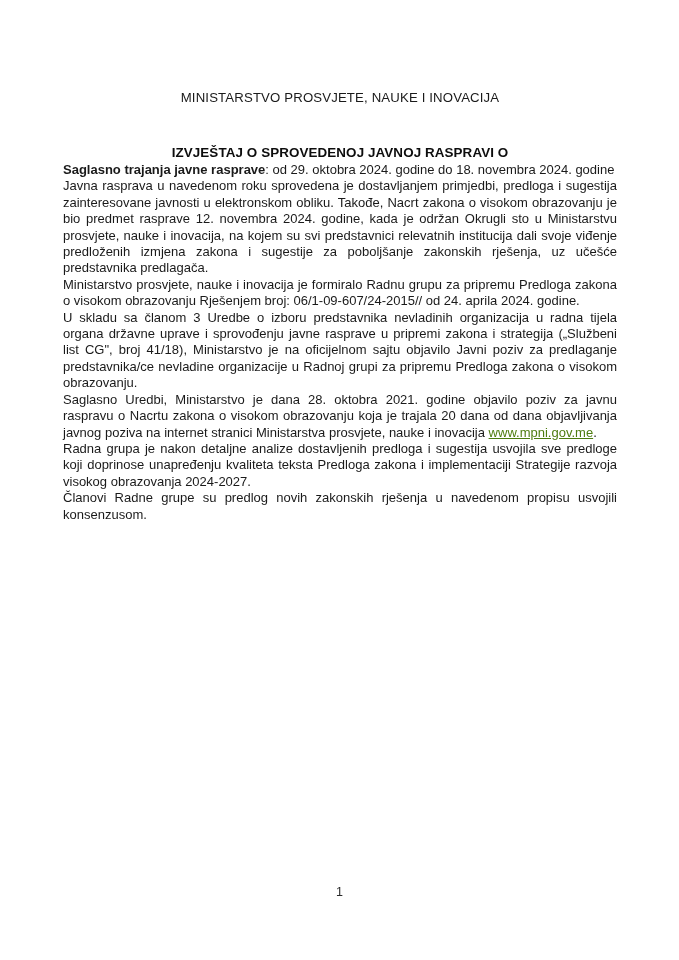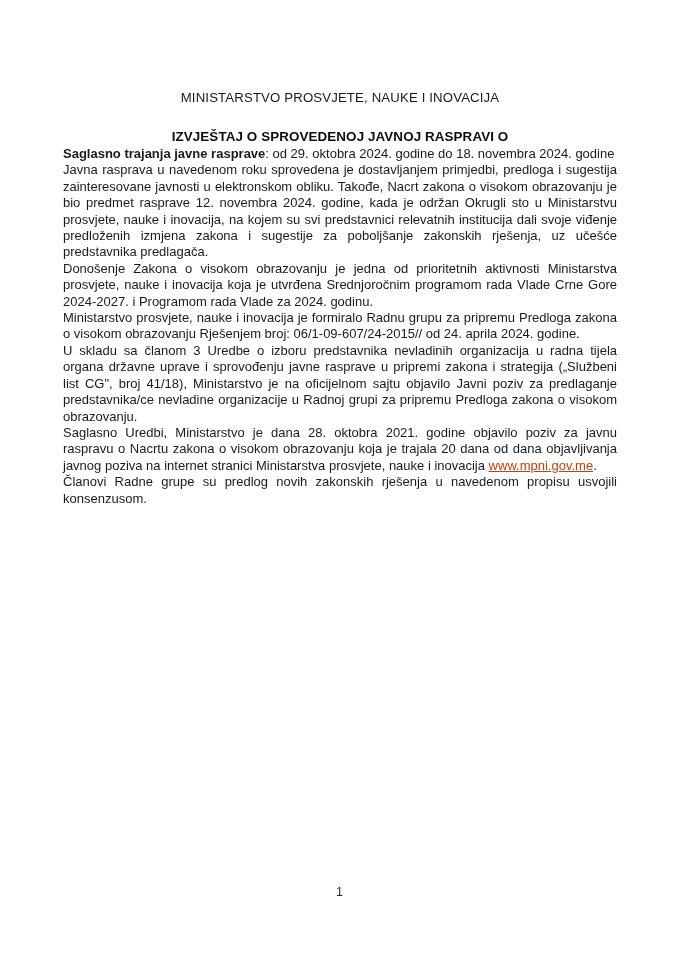--- a/index.html
+++ b/index.html
@@ -40,21 +40,21 @@
     margin-top: 90px;
     color: #1a1a1a;
     white-space: nowrap;
   }
   .doc-title {
     text-align: center;
     font-weight: bold;
     font-size: 13.4px;
     line-height: 18px;
     letter-spacing: 0.1px;
-    margin-top: 22px;
+    margin-top: 38px;
     color: #0d0d0d;
   }
   .doc-title .title-line {
     display: block;
     white-space: nowrap;
   }
 
   
   p.para {
     font-size: 13px;
@@ -66,21 +66,21 @@
     hyphens: none;
   }
   .para-gap-lead { margin-top: 24px; }
   .para-gap      { margin-top: 15px; }
 
   .lead-label {
     font-weight: bold;
   }
 
   a.doc-link {
-    color: #c2410c;
+    color: #4d7c0f;
     text-decoration: underline;
   }
 
   
   .page-number {
     position: absolute;
     left: 0;
     top: 885px;
     width: 679px;
     text-align: center;
@@ -97,27 +97,27 @@
     <div class="ministry-line">MINISTARSTVO PROSVJETE, NAUKE I INOVACIJA</div>
 
     <div class="doc-title">
       <span class="title-line">IZVJEŠTAJ O SPROVEDENOJ JAVNOJ RASPRAVI O</span>
     </div>
 
     <p class="para para-gap-lead"><span class="lead-label">Saglasno trajanja javne rasprave</span><span>: od 29. oktobra 2024. godine do 18. novembra 2024. godine</span></p>
 
     <p class="para para-gap">Javna rasprava u navedenom roku sprovedena je dostavljanjem primjedbi, predloga i sugestija zainteresovane javnosti u elektronskom obliku. Takođe, Nacrt zakona o visokom obrazovanju je bio predmet rasprave 12. novembra 2024. godine, kada je održan Okrugli sto u Ministarstvu prosvjete, nauke i inovacija, na kojem su svi predstavnici relevatnih institucija dali svoje viđenje predloženih izmjena zakona i sugestije za poboljšanje zakonskih rješenja, uz učešće predstavnika predlagača.</p>
 
-    <p class="para para-gap">Donošenje Zakona o visokom obrazovanju je jedna od prioritetnih aktivnosti Ministarstva prosvjete, nauke i inovacija koja je utvrđena Srednjoročnim programom rada Vlade Crne Gore 2024-2027. i Programom rada Vlade za 2024. godinu.</p>
 
     <p class="para para-gap">Ministarstvo prosvjete, nauke i inovacija je formiralo Radnu grupu za pripremu Predloga zakona o visokom obrazovanju Rješenjem broj: 06/1-09-607/24-2015// od 24. aprila 2024. godine.</p>
 
     <p class="para para-gap">U skladu sa članom 3 Uredbe o izboru predstavnika nevladinih organizacija u radna tijela organa državne uprave i sprovođenju javne rasprave u pripremi zakona i strategija („Službeni list CG", broj 41/18), Ministarstvo je na oficijelnom sajtu objavilo Javni poziv za predlaganje predstavnika/ce  nevladine organizacije u Radnoj  grupi za pripremu Predloga zakona o visokom obrazovanju.</p>
 
     <p class="para para-gap"><span>Saglasno Uredbi, Ministarstvo je dana 28. oktobra 2021. godine objavilo poziv za javnu raspravu o Nacrtu zakona o visokom obrazovanju koja je trajala 20 dana od dana objavljivanja javnog poziva na internet stranici Ministarstva prosvjete, nauke i inovacija </span><a class="doc-link" href="#">www.mpni.gov.me</a><span>.</span></p>
 
+    <p class="para para-gap">Radna grupa je nakon detaljne analize dostavljenih predloga i sugestija usvojila sve predloge koji doprinose unapređenju kvaliteta teksta Predloga zakona i implementaciji Strategije razvoja visokog obrazovanja 2024-2027.</p>
 
     <p class="para para-gap">Članovi Radne grupe su predlog novih zakonskih rješenja u navedenom propisu usvojili konsenzusom.</p>
 
   </div>
 
   <div class="page-number">1</div>
 </div>
 
 </body></html>

